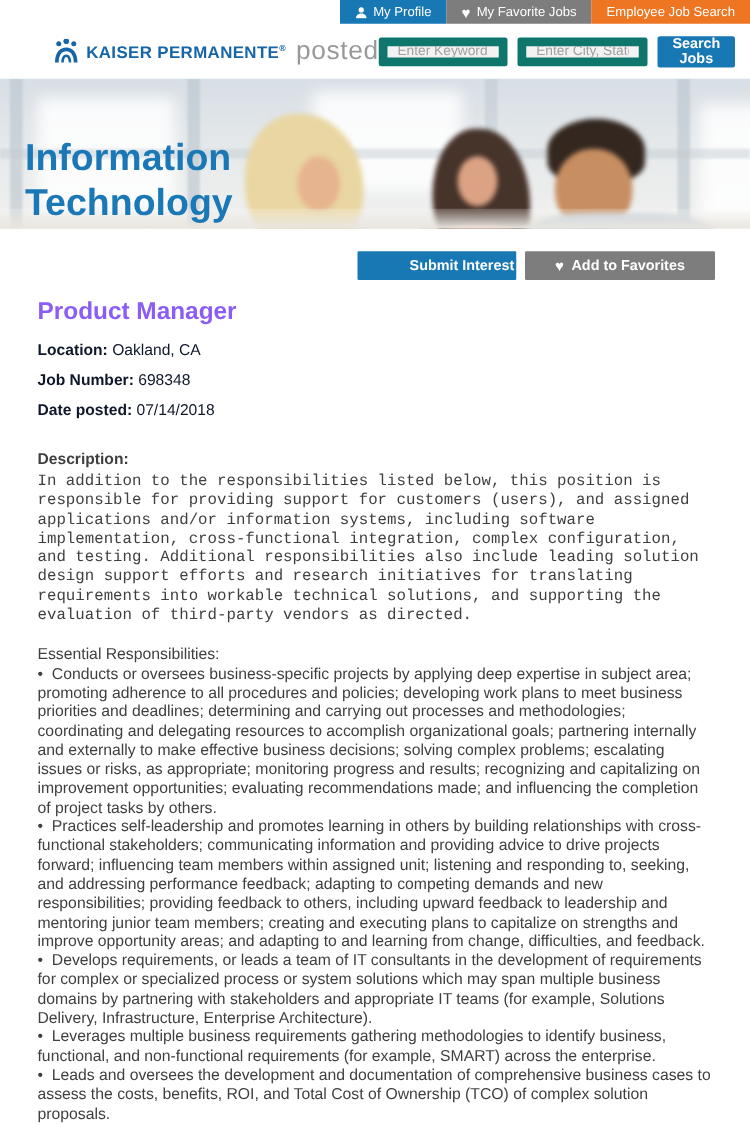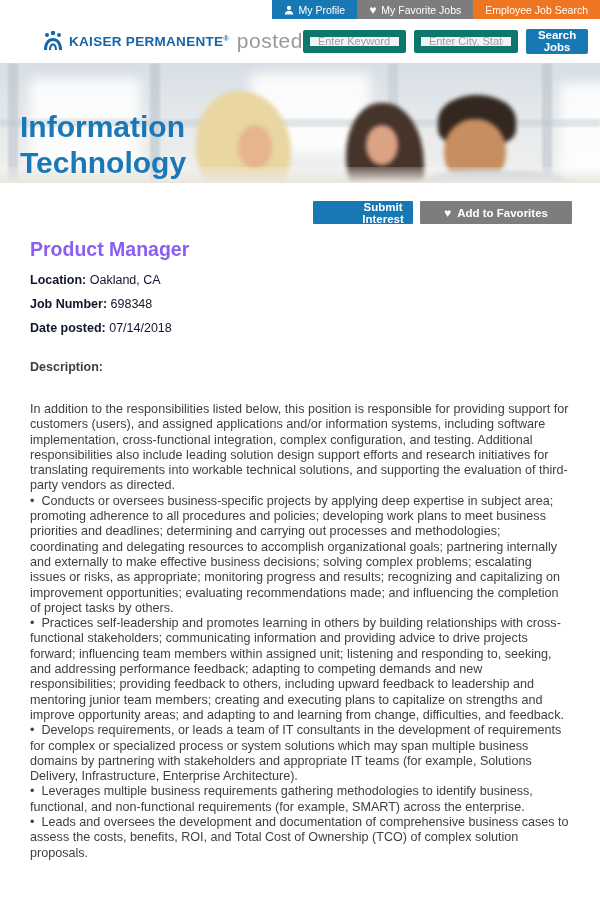--- a/index.html
+++ b/index.html
@@ -42,31 +42,31 @@
   .win-line-h { height:8px; background:#c2cbd2; opacity:.45; filter:blur(1px); left:0; right:0; }
   .blob { filter:blur(2px); }
   .hero-title { position:absolute; left:20px; top:46px; z-index:5;
     font-size:30px; line-height:36px; font-weight:bold; color:#1b78b6; }
 
   
   .actions { display:flex; justify-content:flex-end; gap:7px; margin:18px 28px 0 0; }
   .act-btn { height:23px; display:flex; align-items:center; justify-content:center; gap:6px;
     font-size:11.5px; font-weight:bold; color:#fff; cursor:pointer; border:none; border-radius:1px;
     font-family:"Liberation Sans",sans-serif; }
-  .btn-submit { background:#1878b4; width:100px;padding-left:40px; }
+  .btn-submit { background:#1878b4; width:127px;padding-left:40px; }
   .btn-fav { background:#7d7d7d; width:152px; }
   .heart { font-size:12px; line-height:1; }
 
   
   .content { padding:14px 30px 0 30px; }
   .job-title { font-size:19.5px; font-weight:bold; color:#8b5cf6; margin-bottom:12px; }
   .meta { font-size:12.5px; margin-bottom:10px; color:#0f172a; }
   .meta b { font-weight:bold; }
   .desc-heading { font-size:12.5px; font-weight:bold; margin-top:25px; margin-bottom:3px; }
-  .para { font-size:12.6px; line-height:15.3px; margin-top:28px; }
+  .para { font-size:12.6px; line-height:15.3px; margin-top:4px;font-family:Liberation Mono, monospace; }
   .resp-heading { font-size:12.6px; line-height:15.3px; margin-top:16px; }
   .bullet { font-size:12.6px; line-height:15.3px; }
   .bullet::before { content:"\2022\00a0\00a0"; }
 </style>
 </head>
 <body>
 
 <div class="topbar">
   <div class="tb-btn tb-profile">
     <svg class="tb-ico" viewBox="0 0 24 24" fill="#fff">
@@ -162,19 +162,20 @@
   <div class="meta">
     <b>Job Number:</b><span> 698348</span>
   </div>
   <div class="meta">
     <b>Date posted:</b><span> 07/14/2018</span>
   </div>
 
   <div class="desc-heading">Description:</div>
   <p class="para">In addition to the responsibilities listed below, this position is responsible for providing support for customers (users), and assigned applications and/or information systems, including software implementation, cross-functional integration, complex configuration, and testing. Additional responsibilities also include leading solution design support efforts and research initiatives for translating requirements into workable technical solutions, and supporting the evaluation of third-party vendors as directed.</p>
 
+  <div class="resp-heading">Essential Responsibilities:</div>
   <p class="bullet">Conducts or oversees business-specific projects by applying deep expertise in subject area; promoting adherence to all procedures and policies; developing work plans to meet business priorities and deadlines; determining and carrying out processes and methodologies; coordinating and delegating resources to accomplish organizational goals; partnering internally and externally to make effective business decisions; solving complex problems; escalating issues or risks, as appropriate; monitoring progress and results; recognizing and capitalizing on improvement opportunities; evaluating recommendations made; and influencing the completion of project tasks by others.</p>
   <p class="bullet">Practices self-leadership and promotes learning in others by building relationships with cross-functional stakeholders; communicating information and providing advice to drive projects forward; influencing team members within assigned unit; listening and responding to, seeking, and addressing performance feedback; adapting to competing demands and new responsibilities; providing feedback to others, including upward feedback to leadership and mentoring junior team members; creating and executing plans to capitalize on strengths and improve opportunity areas; and adapting to and learning from change, difficulties, and feedback.</p>
   <p class="bullet">Develops requirements, or leads a team of IT consultants in the development of requirements for complex or specialized process or system solutions which may span multiple business domains by partnering with stakeholders and appropriate IT teams (for example, Solutions Delivery, Infrastructure, Enterprise Architecture).</p>
   <p class="bullet">Leverages multiple business requirements gathering methodologies to identify business, functional, and non-functional requirements (for example, SMART) across the enterprise.</p>
   <p class="bullet">Leads and oversees the development and documentation of comprehensive business cases to assess the costs, benefits, ROI, and Total Cost of Ownership (TCO) of complex solution proposals.</p>
 
 </div>
 
 </body></html>

